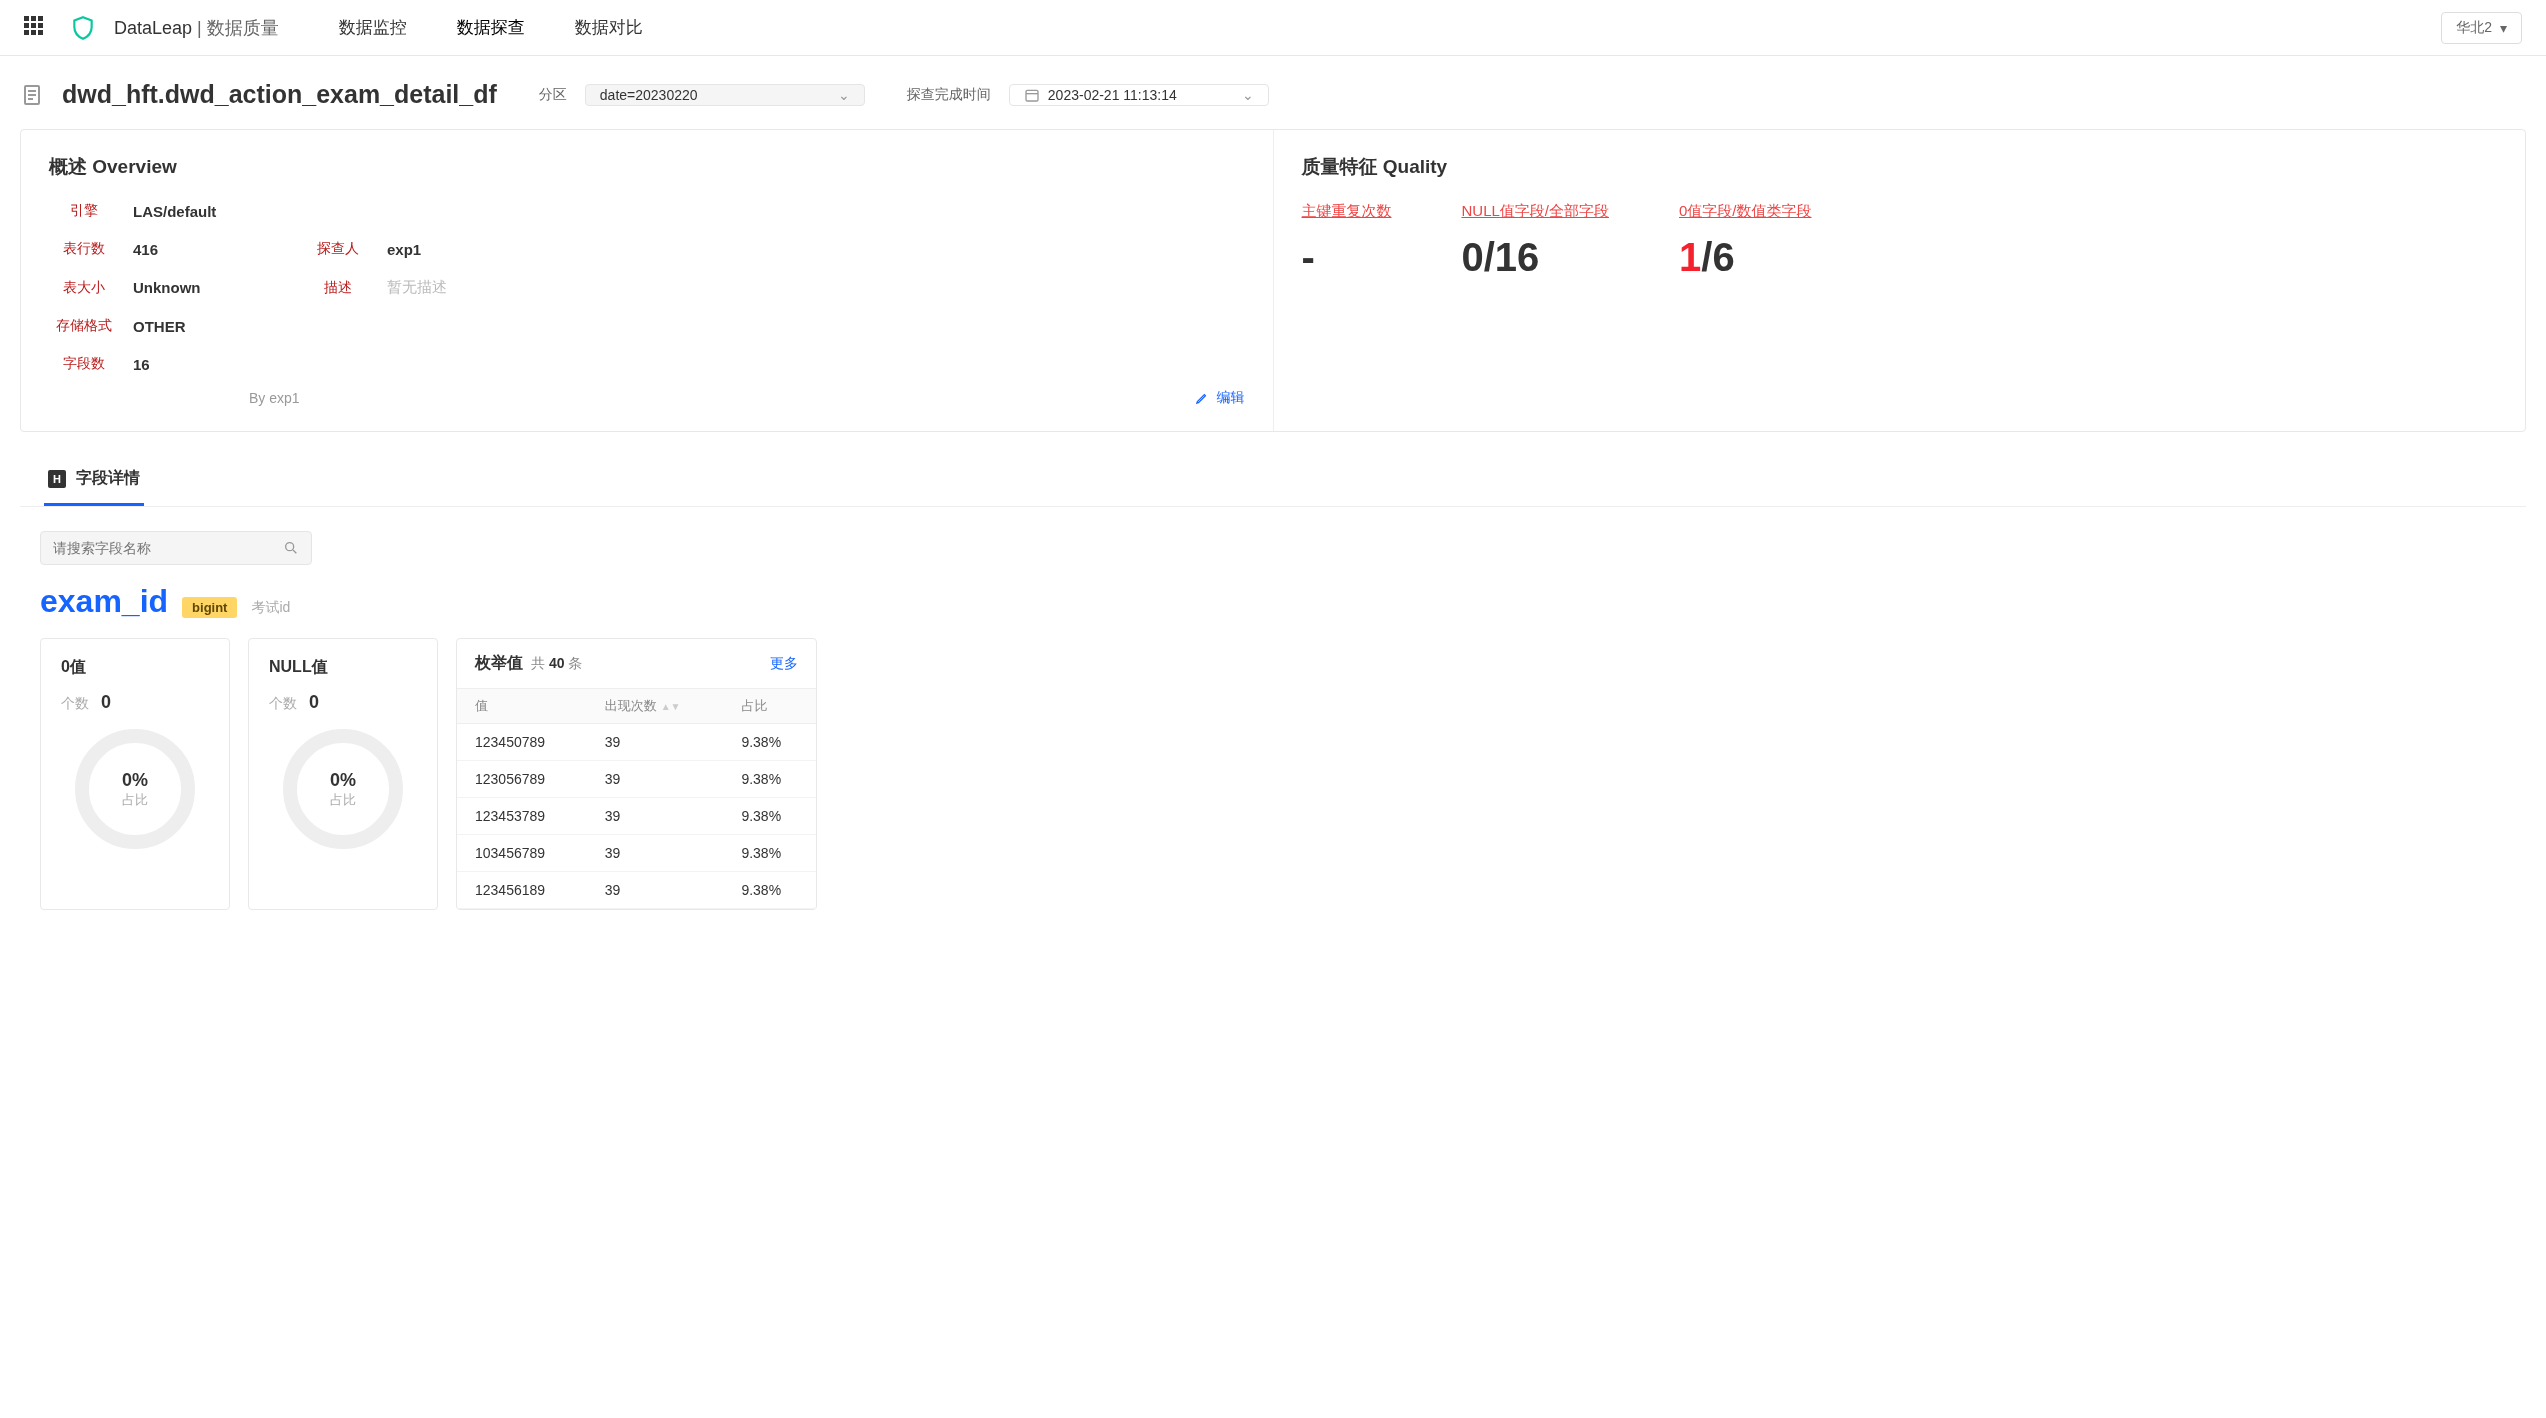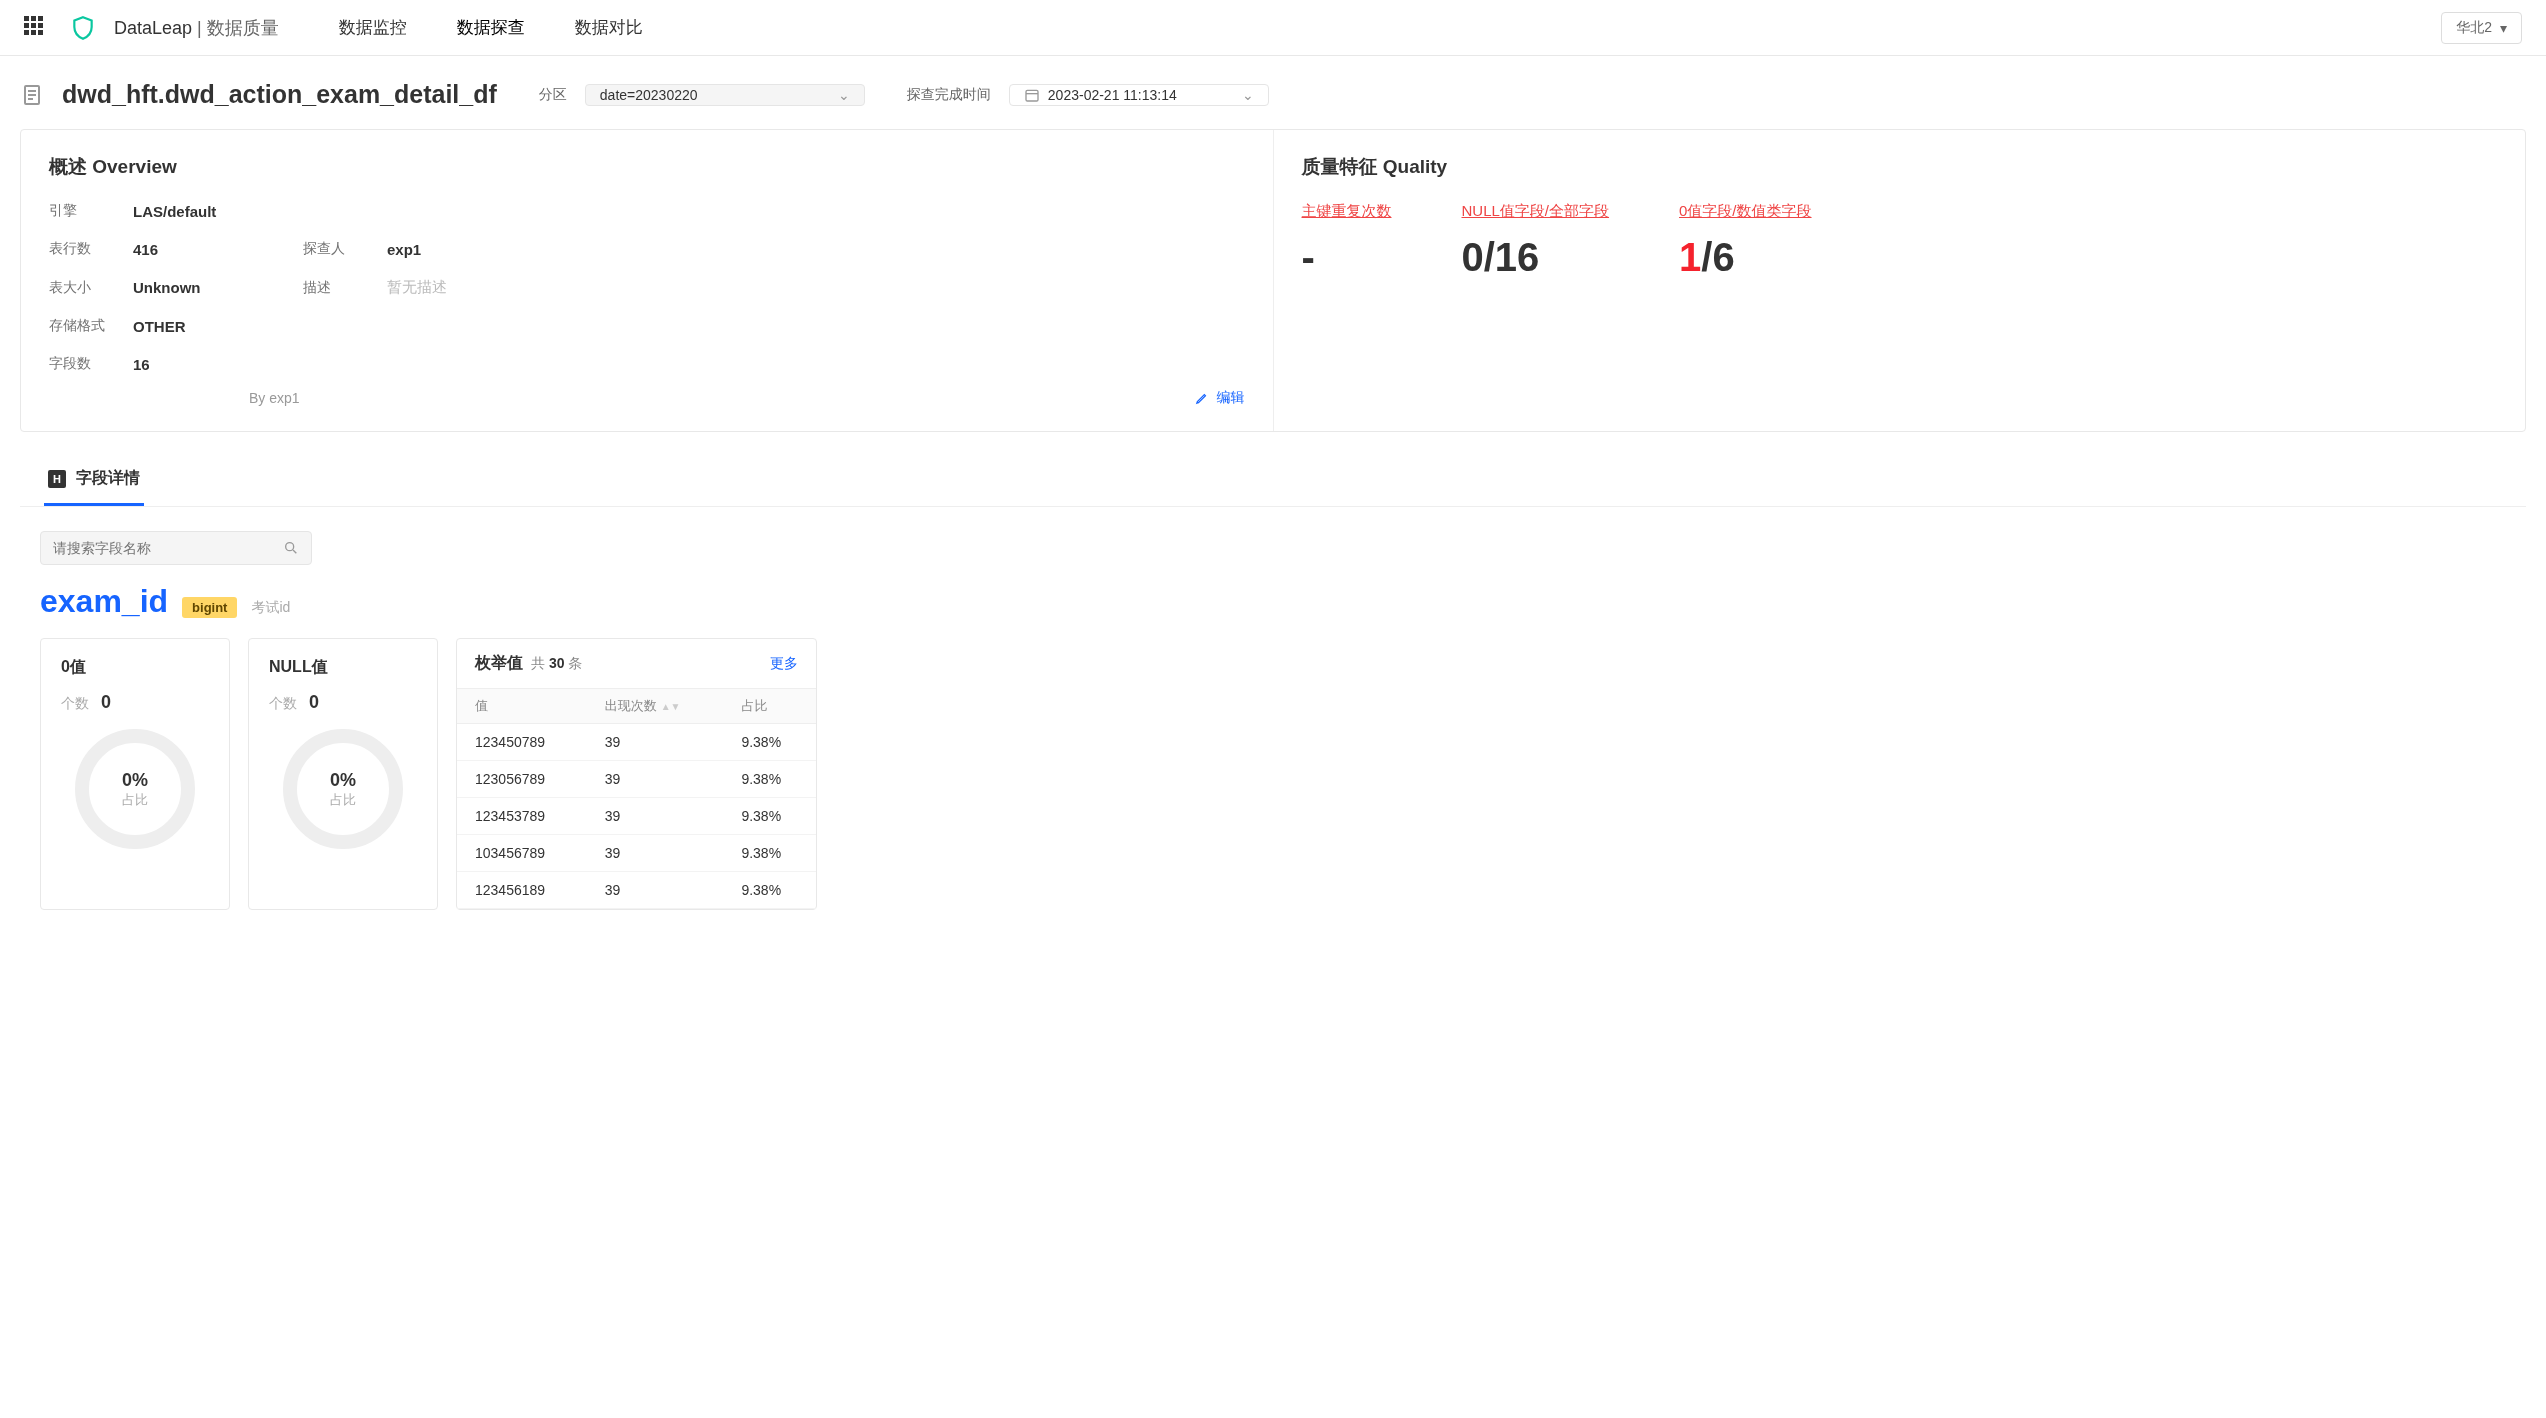--- a/index.html
+++ b/index.html
@@ -20,21 +20,21 @@
 .page-title { font-size: 25px; font-weight: 600; }
 .sel-label { color: #666; margin-left: 24px; }
 .select { background: #f5f5f5; border: 1px solid #e5e5e5; border-radius: 4px; padding: 2px 14px; display: flex; align-items: center; min-width: 280px; justify-content: space-between; cursor: pointer; }
 .select.light { background: #fff; min-width: 260px; }
 .select .caret { color: #999; }
 .cal-icon { width:16px;height:16px;color:#999;margin-right:8px; }
 .panel-row { display: flex; border: 1px solid #e8e8e8; border-radius: 4px; }
 .overview { flex: 1; padding: 24px 28px; border-right: 1px solid #eee; }
 .section-title { font-size: 19px; font-weight: 600; margin-bottom: 22px; }
 .kv-grid { display: grid; grid-template-columns: 84px 170px 84px 1fr; row-gap: 20px; align-items: center; }
-.kv-label { color: #737373; text-align: left; padding-right: 14px; }
+.kv-label { color: #b91c1c; text-align: center; padding-right: 14px; }
 .kv-val { font-weight: 600; font-size: 15px; }
 .kv-placeholder { color: #bbb; font-weight: 400; }
 .by-row { display: flex; align-items: center; margin-top: 16px; }
 .by { color: #999; margin-left: 200px; }
 .edit-link { margin-left: auto; color: #1664ff; cursor: pointer; display:flex;align-items:center;gap:8px; }
 .quality { flex: 1; padding: 24px 28px; }
 .q-metrics { display: flex; gap: 70px; margin-top: 10px; }
 .q-col { display:flex;flex-direction:column;gap:14px; }
 .q-label { color: #ef4444; font-size: 15px; text-decoration: underline; }
 .q-val { font-size: 40px; font-weight: 700; }
@@ -220,21 +220,21 @@
           <span class="num">0</span>
         </div>
       <div class="donut">
         <div class="pct">0%</div>
         <div class="sub">占比</div>
       </div>
     </div>
     <div class="enum-card">
       <div class="enum-head">
         <span class="enum-title">枚举值</span>
-        <span class="enum-sub"><span>共 </span><b>30</b><span> 条</span></span>
+        <span class="enum-sub"><span>共 </span><b>40</b><span> 条</span></span>
         <span class="more-link">更多</span>
       </div>
       <table class="enum-table">
         <thead>
             <tr>
           <th>值</th>
           <th><span>出现次数</span><span class="sort-icon">▲▼</span></th>
           <th>占比</th>
         </tr>
           </thead>

